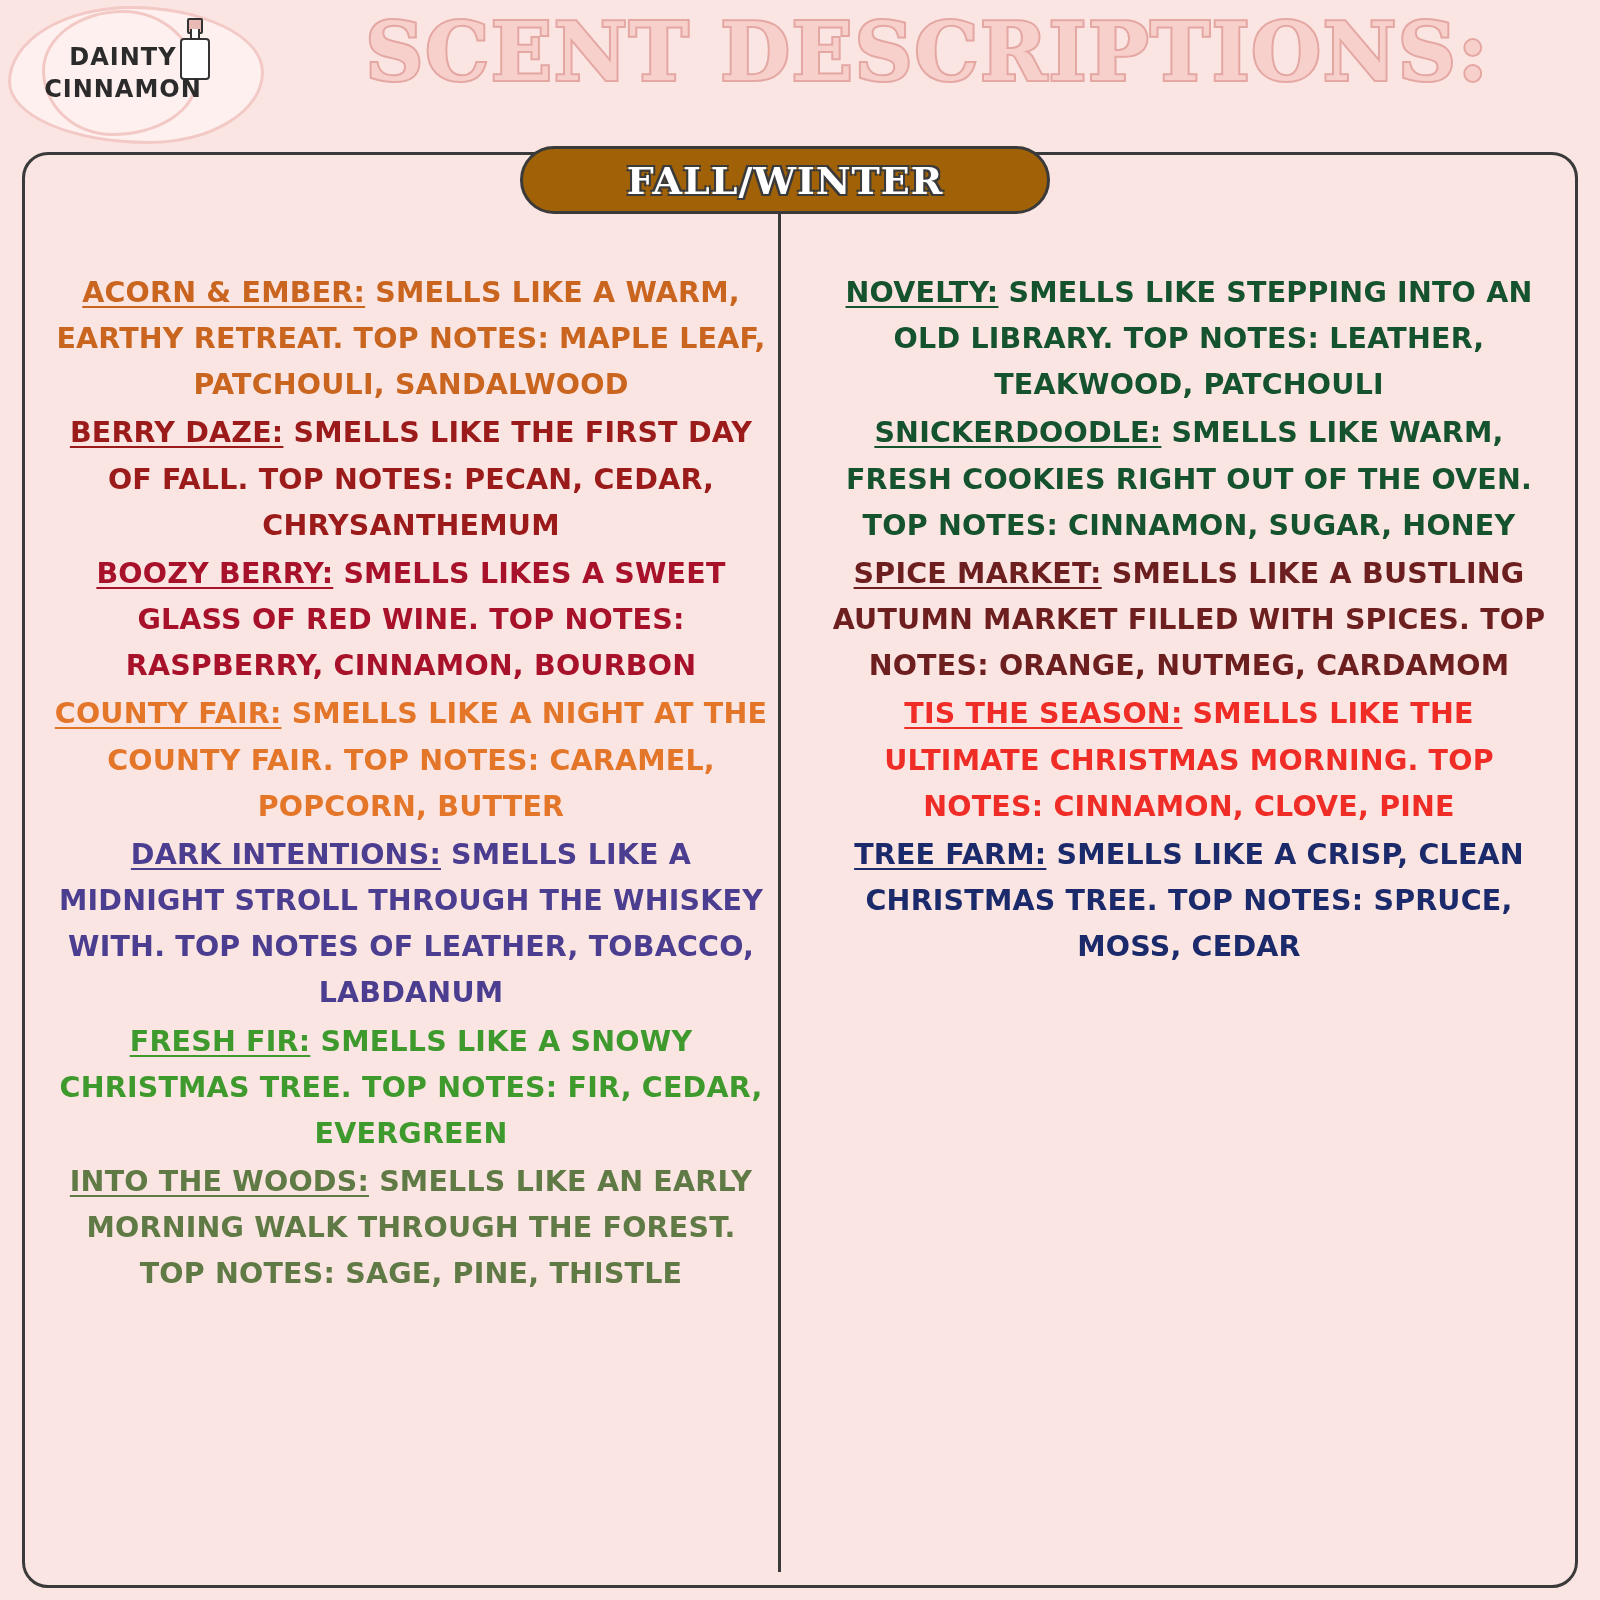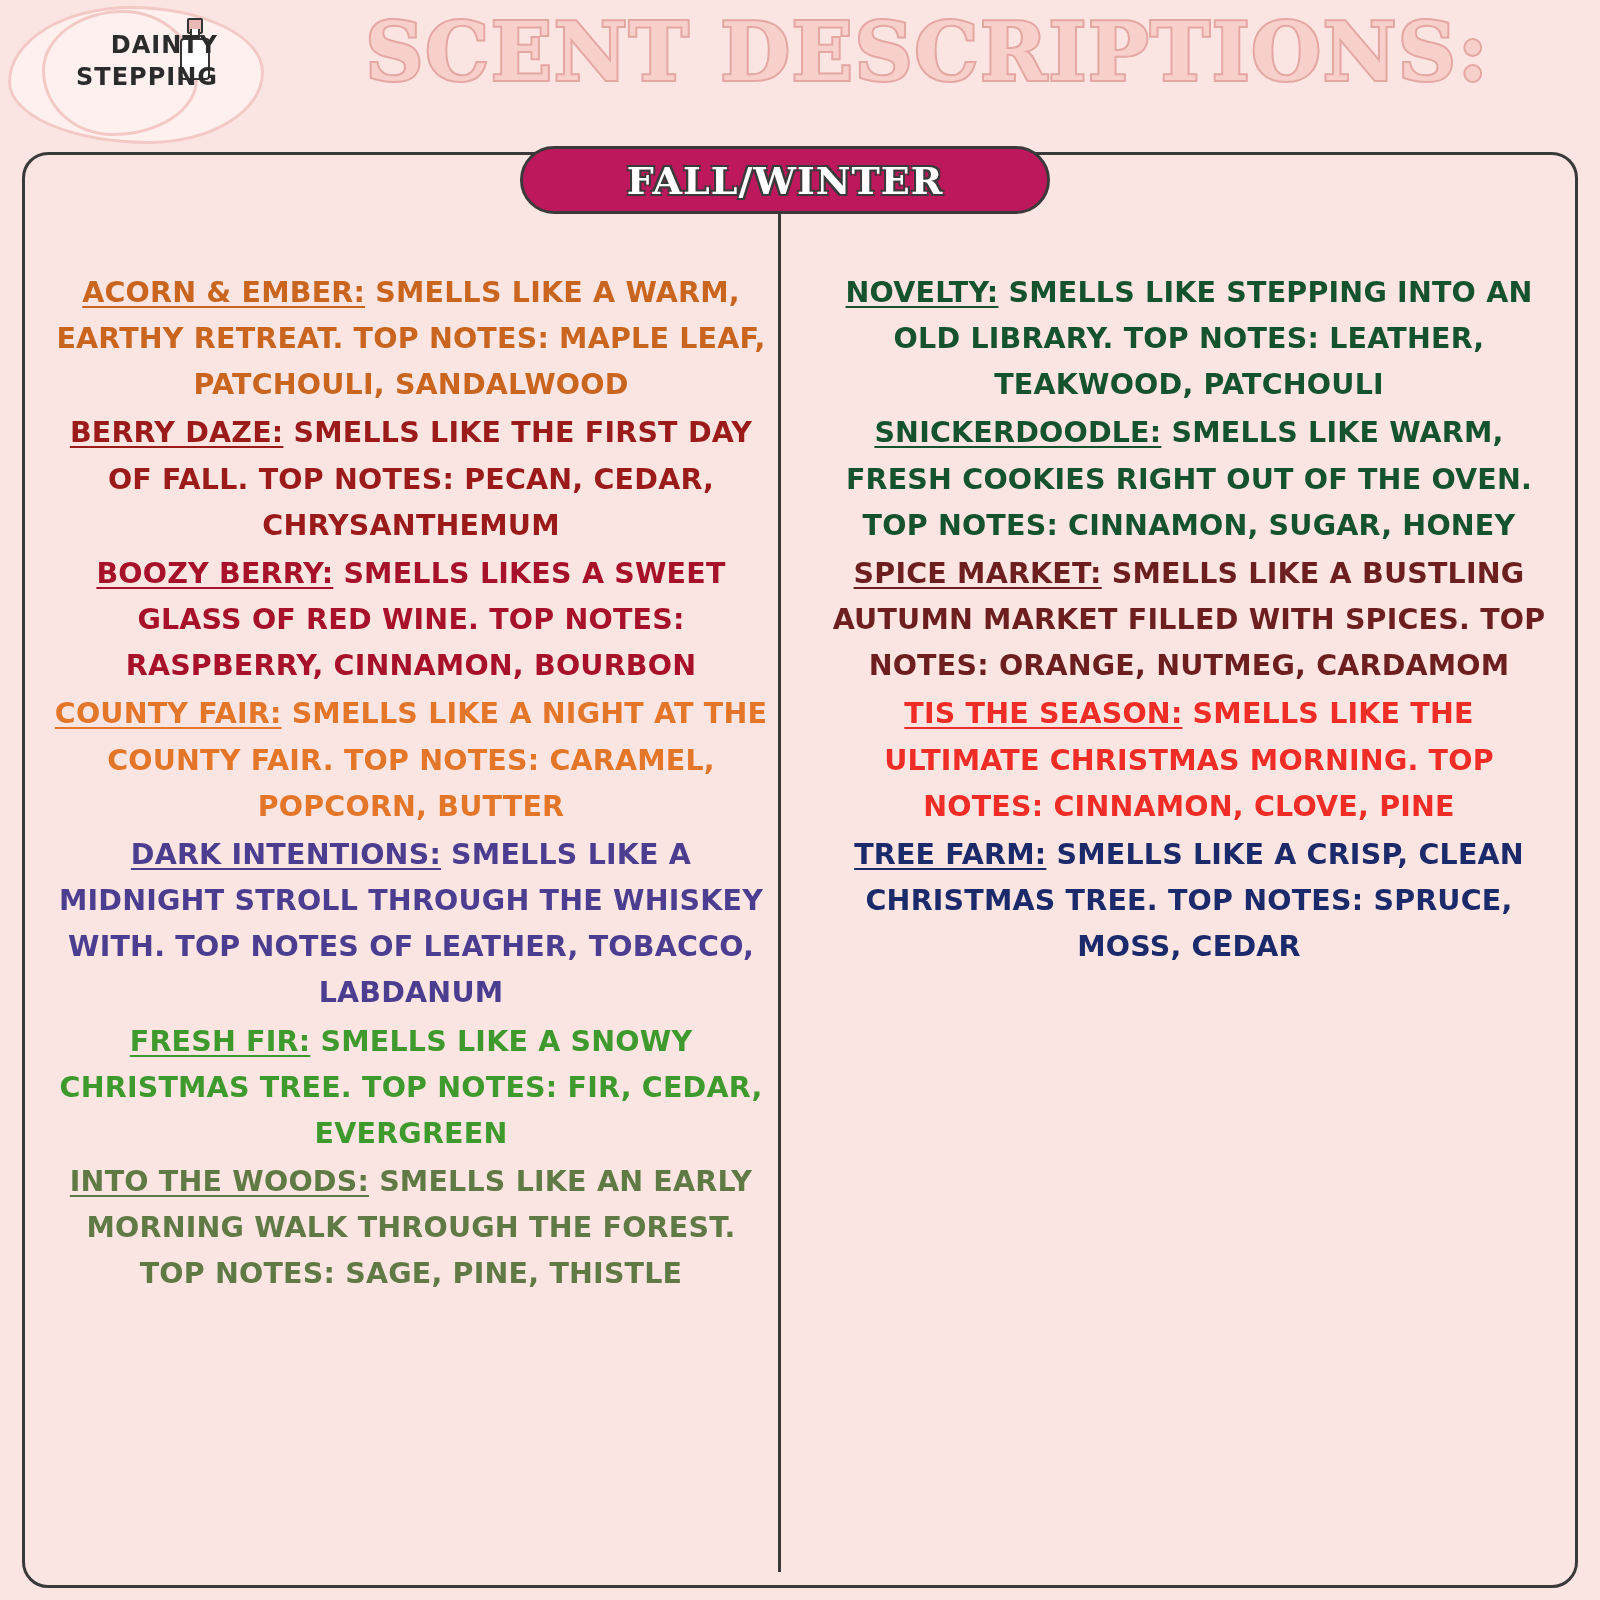--- a/index.html
+++ b/index.html
@@ -43,23 +43,23 @@
     top: 4px;
     width: 150px;
     height: 120px;
     background: #fdf0ef;
     border: 3px solid #f3c9c6;
     border-radius: 52% 48% 55% 45% / 48% 55% 45% 52%;
   }
   .logo-text {
     position: absolute;
     left: 20px;
-    top: 24px;
+    top: 36px;
     width: 190px;
-    text-align: right;
+    text-align: center;
     font-family: "DejaVu Sans", sans-serif;
     font-weight: bold;
     font-size: 24px;
     letter-spacing: 1px;
     color: #2b2b2b;
     line-height: 1.32;
   }
   .logo-bottle {
     position: absolute;
     left: 172px;
@@ -135,21 +135,21 @@
     height: 1390px;
     border-left: 3px solid #3a3a3a;
   }
 
   .pill {
     position: absolute;
     left: 520px;
     top: 146px;
     width: 530px;
     height: 68px;
-    background: #be185d;
+    background: #a16207;
     border: 3px solid #3a3a3a;
     border-radius: 34px;
     display: flex;
     align-items: center;
     justify-content: center;
     box-sizing: border-box;
   }
   .pill-label {
     font-family: "DejaVu Serif", serif;
     font-weight: bold;
@@ -195,21 +195,21 @@
   <div class="logo">
     <div class="logo-blob"></div>
     <div class="logo-blob2"></div>
     <div class="logo-bottle">
       <div class="cap"></div>
       <div class="neck"></div>
       <div class="body"></div>
     </div>
     <div class="logo-text">
       <div>DAINTY</div>
-      <div>STEPPING</div>
+      <div>CINNAMON</div>
     </div>
   </div>
 
   <div class="main-title">SCENT DESCRIPTIONS:</div>
 </div>
 
 <div class="card"></div>
 <div class="divider"></div>
 
 <div class="pill">

